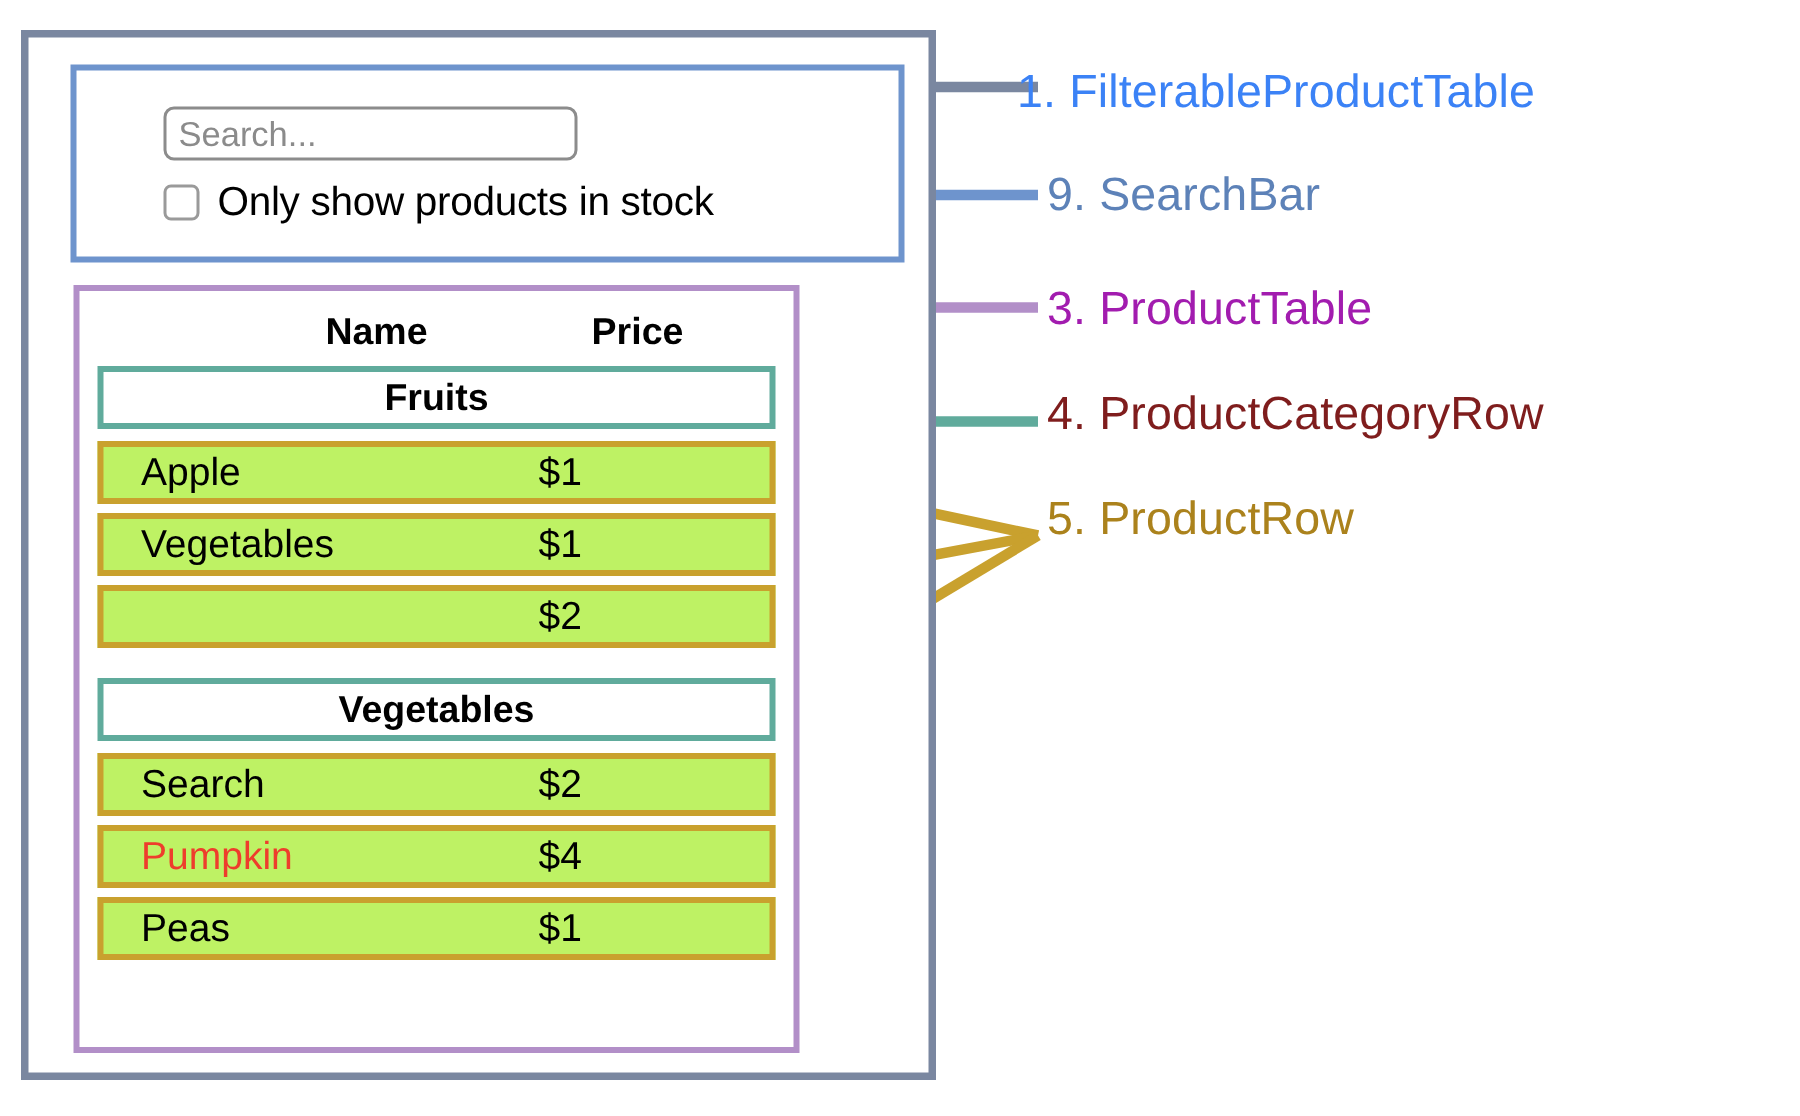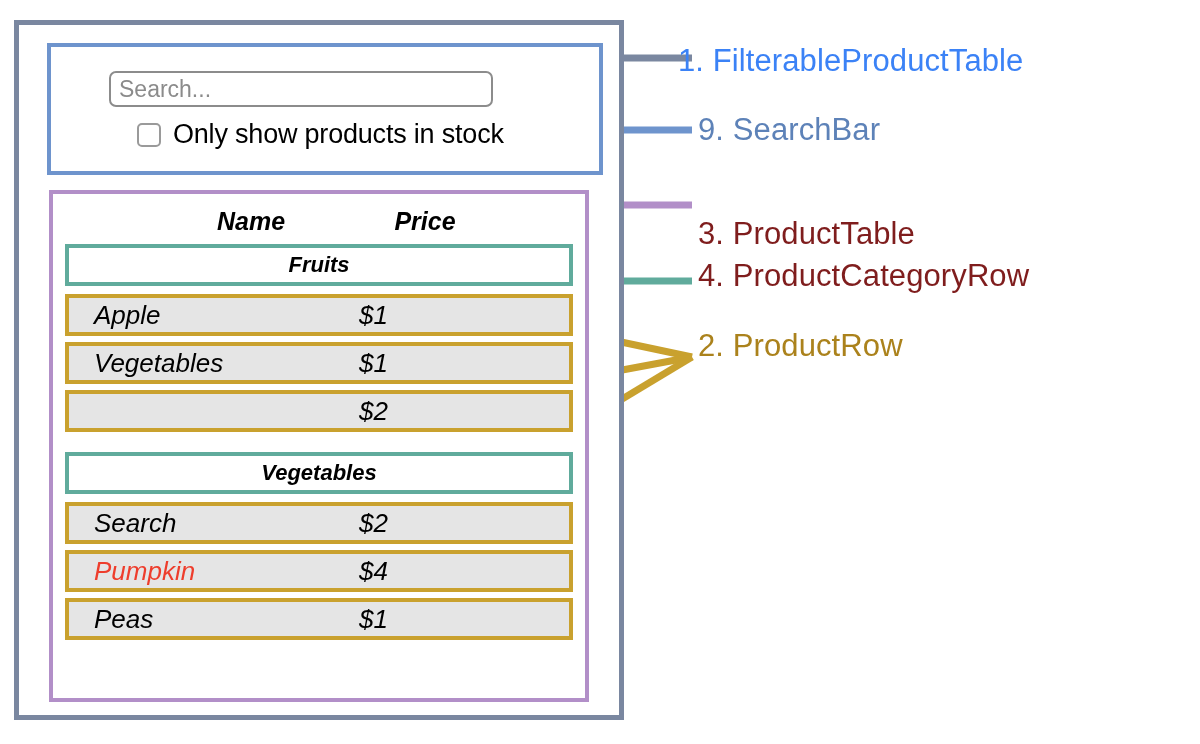--- a/index.html
+++ b/index.html
@@ -36,21 +36,21 @@
     width: 556px;
     height: 132px;
     box-sizing: border-box;
     border: 4px solid #6e94cd;
     background: #ffffff;
   }
   #search-input {
     position: absolute;
     left: 58px;
     top: 24px;
-    width: 384px;
+    width: 276px;
     height: 36px;
     box-sizing: border-box;
     border: 2px solid #8c8c8c;
     border-radius: 7px;
     background: #ffffff;
     font-family: "Liberation Sans", sans-serif;
     font-size: 23px;
     color: #8b8b8b;
     padding: 0 8px;
     line-height: 32px;
@@ -58,21 +58,20 @@
   }
   #search-input::placeholder { color: #8b8b8b; opacity: 1; }
 
   .checkbox-line {
     position: absolute;
     left: 58px;
     top: 72px;
     display: flex;
     align-items: center;
     gap: 12px;
-    margin-left: 28px;
   }
   .checkbox-box {
     width: 24px;
     height: 24px;
     box-sizing: border-box;
     border: 2px solid #9a9a9a;
     border-radius: 5px;
     background: #fff;
     flex: 0 0 auto;
   }
@@ -81,26 +80,25 @@
     color: #000;
     white-space: nowrap;
     letter-spacing: -0.2px;
   }
 
   
   #product-table {
     position: absolute;
     left: 30px;
     top: 165px;
-    width: 540px;
+    width: 484px;
     height: 512px;
     box-sizing: border-box;
     border: 4px solid #b28fc8;
     background: #ffffff;
-    font-style: italic;
   }
 
   
   .table-head {
     position: absolute;
     left: 0;
     top: 6px;
     width: 100%;
     height: 42px;
     display: flex;
@@ -128,33 +126,33 @@
     margin: 0 12px 8px 12px;
     height: 42px;
     box-sizing: border-box;
     border: 4px solid #60ab9c;
     background: #ffffff;
     display: flex;
     align-items: center;
     justify-content: center;
   }
   .category-row .cat-label {
-    font-size: 22px;
+    font-size: 25px;
     font-weight: bold;
     color: #000;
   }
 
   
   .product-row {
     position: relative;
     margin: 0 12px 6px 12px;
     height: 42px;
     box-sizing: border-box;
     border: 4px solid #c9a12e;
-    background: #e5e5e5;
+    background: #bef264;
   }
   .product-row .pname {
     position: absolute;
     left: 25px;
     top: 50%;
     transform: translateY(-50%);
     font-size: 26px;
     color: #000;
     white-space: nowrap;
   }
@@ -178,21 +176,21 @@
     pointer-events: none;
   }
   .legend-item {
     position: absolute;
     white-space: nowrap;
     font-size: 31px;
     letter-spacing: 0.1px;
   }
   #legend-1 { left: 678px; top: 43px;  color: #3b82f6; }
   #legend-2 { left: 698px; top: 112px; color: #5d82b8; }
-  #legend-3 { left: 698px; top: 188px; color: #7f1d1d; margin-top: 28px; }
+  #legend-3 { left: 698px; top: 188px; color: #a21caf; }
   #legend-4 { left: 698px; top: 258px; color: #7f1d1d; }
   #legend-5 { left: 698px; top: 328px; color: #ab821c; }
 </style>
 </head>
 <body>
 
 <svg id="connectors" viewBox="0 0 1200 744" width="1200" height="744">
 
   <path d="M624 58 L692 58" stroke="#7a87a0" stroke-width="7" fill="none"></path>
 
@@ -266,13 +264,13 @@
       </div>
 
     </div>
   </div>
 </div>
 
 <div class="legend-item" id="legend-1">1. FilterableProductTable</div>
 <div class="legend-item" id="legend-2">9. SearchBar</div>
 <div class="legend-item" id="legend-3">3. ProductTable</div>
 <div class="legend-item" id="legend-4">4. ProductCategoryRow</div>
-<div class="legend-item" id="legend-5">2. ProductRow</div>
+<div class="legend-item" id="legend-5">5. ProductRow</div>
 
 </body></html>

